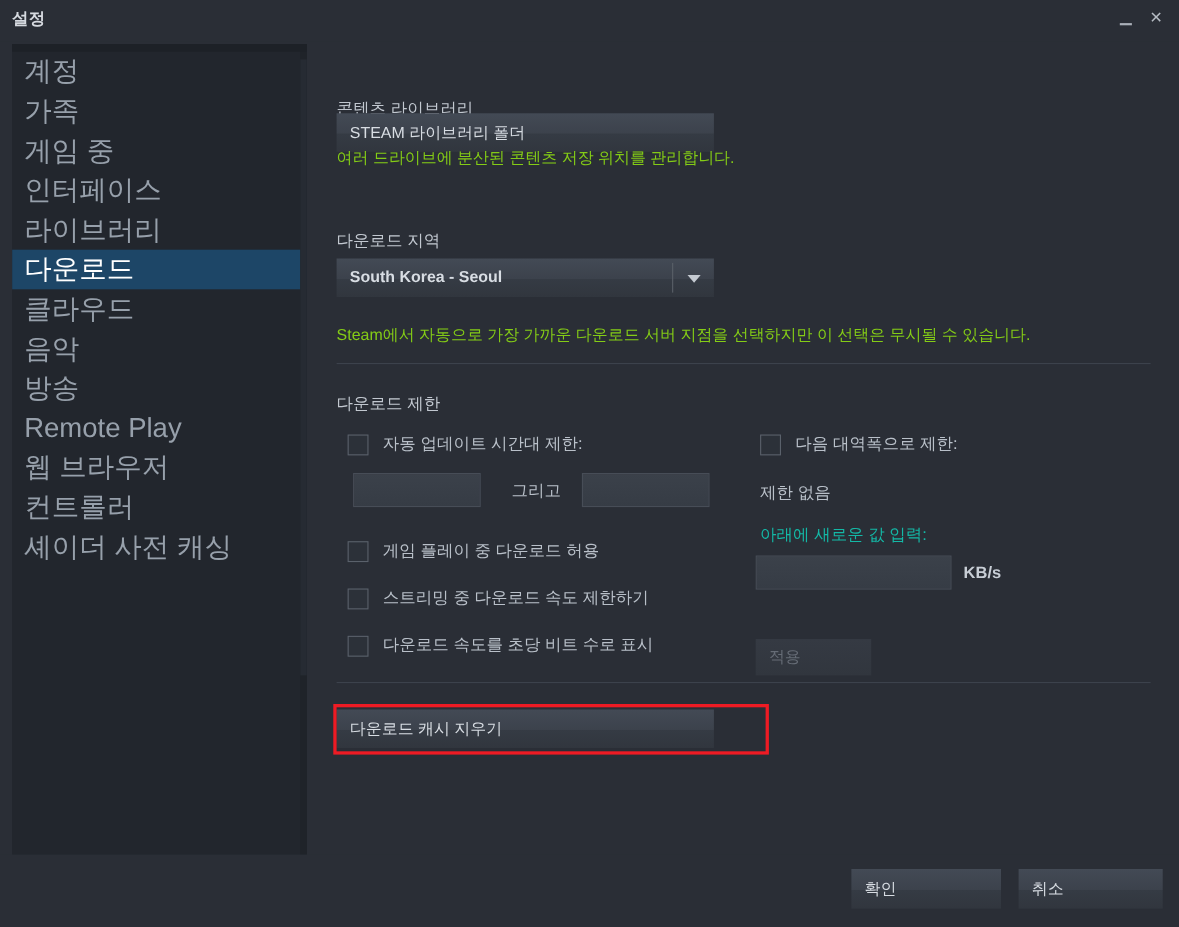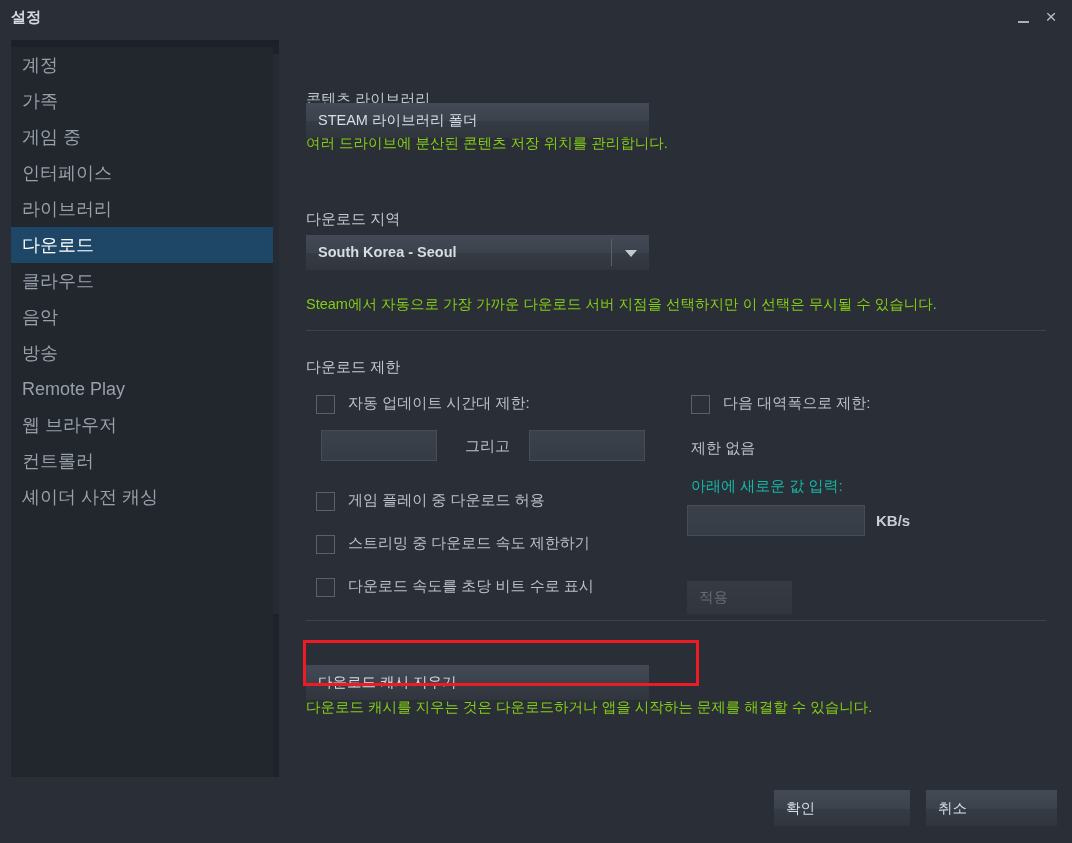--- a/index.html
+++ b/index.html
@@ -83,21 +83,21 @@
     position: absolute;
     left: 0;
     top: 7px;
     width: 268px;
   }
 
   .side-item {
     height: 36px;
     line-height: 36px;
     padding-left: 11px;
-    font-size: 18px;
+    font-size: 25px;
     color: #97a0ab;
     white-space: nowrap;
     cursor: default;
   }
 
   .side-item.selected {
     background: #1d4667;
     color: #ffffff;
   }
 
@@ -367,23 +367,22 @@
   <div class="section-label" style="left:412px; top:439px; font-size:15px; color:#14b8a6;">아래에 새로운 값 입력:</div>
 
   <input class="text-input" type="text" style="left: 408px; top: 467px; width: 178px; height: 31px;" value="">
 
   <div class="section-label" style="left:597px; top:474px; font-size:15px; font-weight:bold; color:#c8ced6;">KB/s</div>
 
   <button class="steam-btn disabled" style="left:408px; top:543px; width:105px; height:33px;">적용</button>
 
   <div class="divider" style="left:27px; top:582px; width:740px;"></div>
 
-  <button class="steam-btn" style="left:27px; top:627px; width:343px; height:35px;">다운로드 캐시 지우기</button>
-
-  <div class="helper-text" style="left:27px; top:660px;">다운로드 캐시를 지우는 것은 다운로드하거나 앱을 시작하는 문제를 해결할 수 있습니다.</div>
+  <button class="steam-btn" style="left:27px; top:607px; width:343px; height:35px;">다운로드 캐시 지우기</button>
+
 
 </div>
 
 <div id="annotation-box"></div>
 
 <div id="bottombar">
   <button class="steam-btn" id="btn-ok">확인</button>
   <button class="steam-btn" id="btn-cancel">취소</button>
 </div>
 

